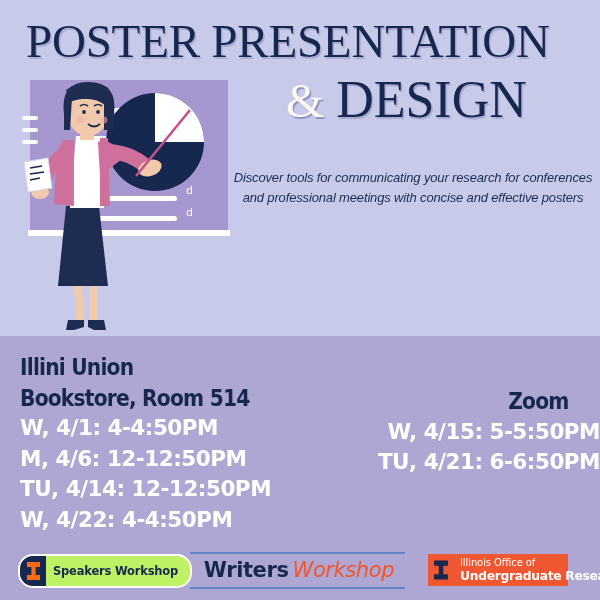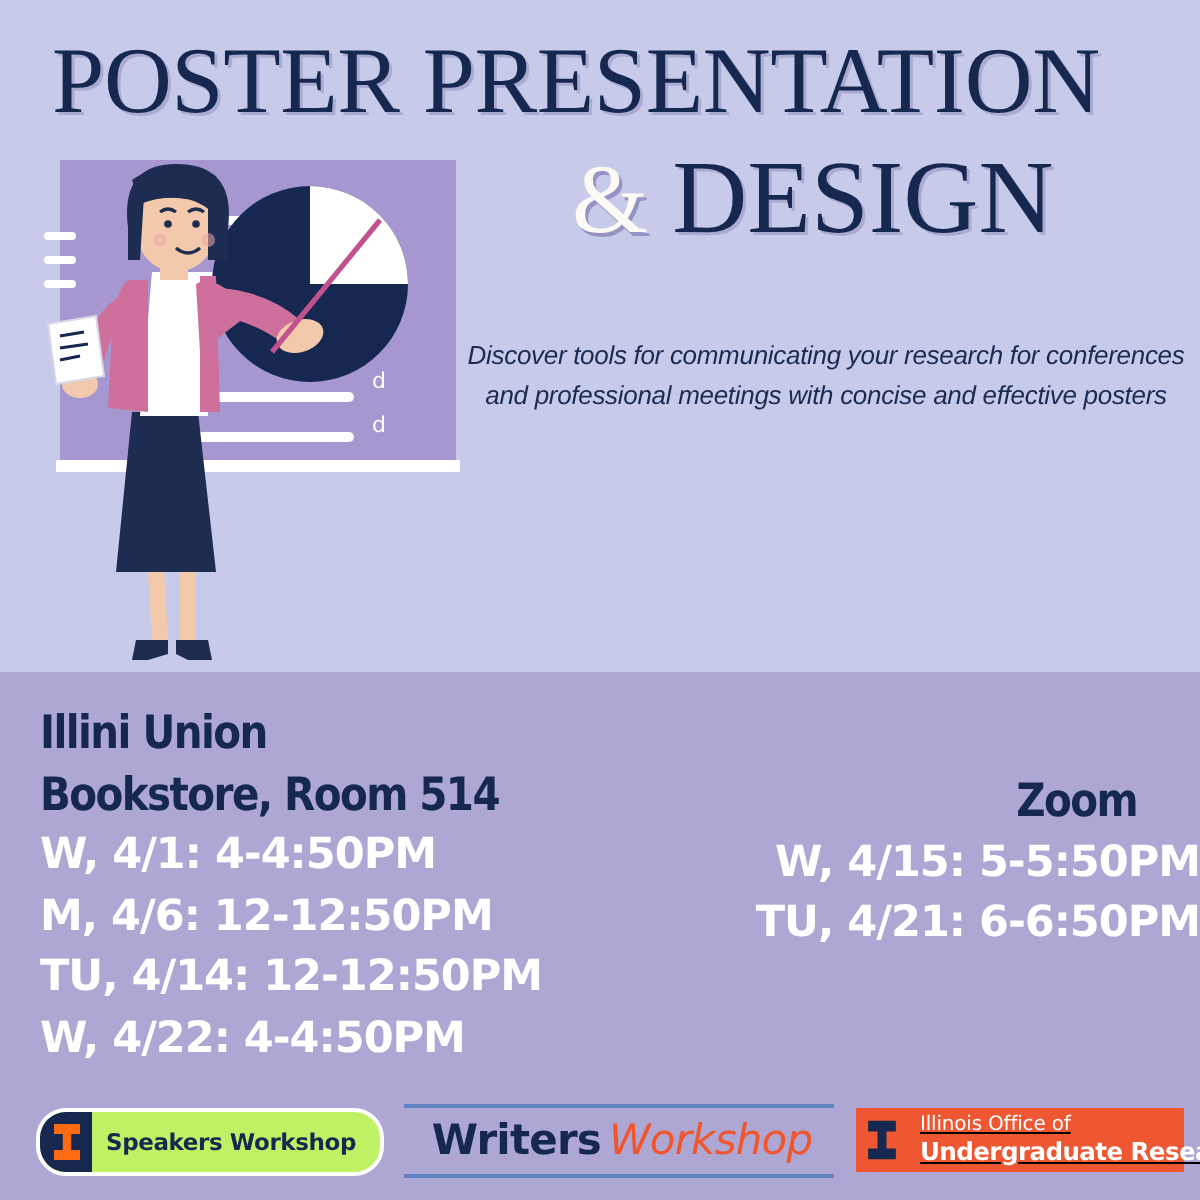--- a/index.html
+++ b/index.html
@@ -144,21 +144,21 @@
     font-family: "DejaVu Sans", sans-serif;
     font-weight: bold;
     font-size: 11.5px;
     color: #16284f;
     white-space: nowrap;
     letter-spacing: -0.2px;
   }
 
   .logo-writers {
     position: absolute;
-    left: 202px; top: 0;
+    left: 190px; top: 0;
     width: 212px;
     border-top: 2.5px solid #5f83c4;
     border-bottom: 2.5px solid #5f83c4;
     padding: 4px 0 5px 3px;
     text-align: center;
     white-space: nowrap;
   }
   .wr-bold {
     font-family: "DejaVu Sans", sans-serif;
     font-weight: bold;
@@ -171,25 +171,24 @@
     font-style: italic;
     font-size: 21px;
     color: #f0552b;
     letter-spacing: -0.4px;
     margin-left: 4px;
   }
 
   .logo-iour {
     position: absolute;
     left: 428px; top: 2px;
-    width: 164px; height: 32px;
+    width: 140px; height: 32px;
     background: #ef5632;
     display: flex;
     align-items: center;
-    text-decoration: underline;
   }
   .iour-i {
     width: 26px; height: 100%;
     display: flex;
     align-items: center;
     justify-content: center;
     flex: none;
   }
   .iour-txt {
     padding-left: 6px;

